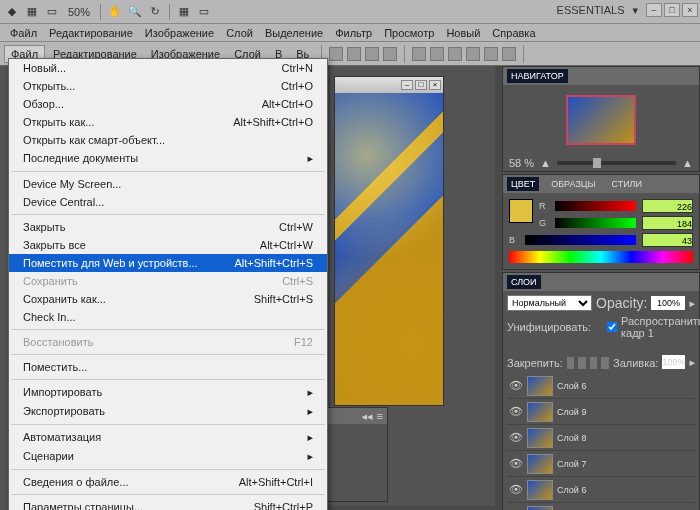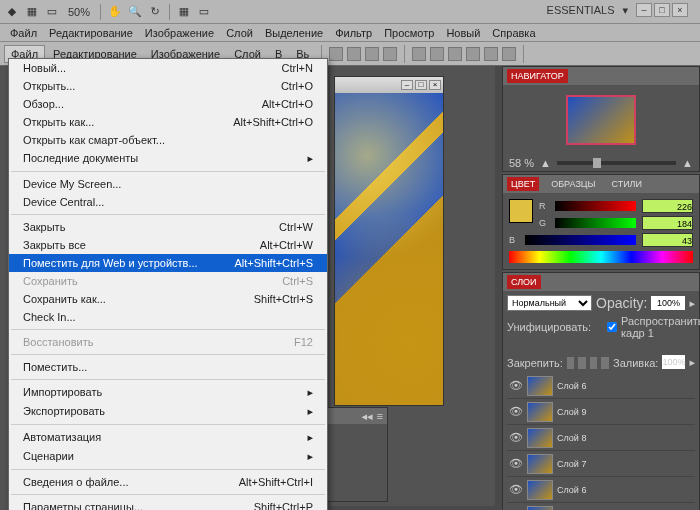--- a/index.html
+++ b/index.html
@@ -3,21 +3,21 @@
 <meta charset="utf-8">
 <style>
 *{margin:0;padding:0;box-sizing:border-box;font-family:Tahoma,Arial,sans-serif;font-size:11px;user-select:none}
 body{width:700px;height:510px;background:#494949;overflow:hidden;position:relative}
 .toolbar-top{background:#b7b7b7;height:24px;display:flex;align-items:center;padding:0 4px;gap:4px;border-bottom:1px solid #888}
 .toolbar-top .ico{width:16px;height:16px;display:flex;align-items:center;justify-content:center;color:#333}
 .toolbar-top .sep{width:1px;height:16px;background:#888;margin:0 2px}
 .toolbar-top .zoom{color:#333;padding:0 4px}
 .menubar{background:#b7b7b7;height:18px;display:flex;align-items:center;padding:0 4px;border-bottom:1px solid #888}
 .menubar .mi{padding:2px 6px;color:#222;cursor:pointer}
-.essentials{position:absolute;top:3px;right:12px;display:flex;align-items:center;gap:8px;color:#333}
+.essentials{position:absolute;top:3px;right:2px;display:flex;align-items:center;gap:8px;color:#333}
 .essentials .winbtns{display:flex;gap:2px}
 .essentials .winbtns span{width:16px;height:14px;background:#ccc;border:1px solid #888;display:flex;align-items:center;justify-content:center;font-size:9px}
 .optbar{background:#b7b7b7;height:24px;display:flex;align-items:center;padding:0 4px;gap:2px;border-bottom:1px solid #666}
 .optbar .mi{padding:2px 6px;color:#222;text-decoration:underline}
 .optbar .mi.active{background:#d0d0d0;border:1px solid #888}
 .optbar .sep{width:1px;height:18px;background:#888;margin:0 4px}
 .optbar .micro{width:14px;height:14px;background:#999;margin:0 1px;border:1px solid #777}
 .dropdown{position:absolute;top:58px;left:8px;width:320px;background:#f0f0f0;border:1px solid #666;box-shadow:2px 2px 6px rgba(0,0,0,0.4);z-index:100}
 .dropdown .row{display:flex;justify-content:space-between;padding:3px 14px;color:#222;cursor:pointer}
 .dropdown .row.hl{background:#1060d0;color:#fff}
@@ -34,21 +34,21 @@
 .animwin .frames{display:flex;padding:6px;gap:8px}
 .animwin .frame{width:50px}
 .animwin .thumb{width:50px;height:40px;background:linear-gradient(135deg,#2050c0,#c09018);border:1px solid #999}
 .animwin .ftime{font-size:9px;color:#ccc;text-align:center;padding-top:2px}
 .animwin .ctrls{position:absolute;bottom:2px;left:6px;display:flex;gap:2px}
 .animwin .ctrls span{width:16px;height:14px;background:#6a6a6a;border:1px solid #444;color:#ccc;font-size:8px;text-align:center;line-height:12px}
 .panels{position:absolute;top:66px;right:0;width:198px;height:444px;background:#535353;display:flex;flex-direction:column}
 .panel{background:#535353;border:1px solid #333;margin-bottom:2px}
 .panel .tabs{height:18px;background:#6a6a6a;display:flex;align-items:center;padding:0 4px;gap:8px}
 .panel .tabs .tab{color:#ddd;font-size:9px;padding:2px 4px}
-.panel .tabs .tab.active{background:#b91c1c;color:#fff}
+.panel .tabs .tab.active{background:#0f172a;color:#fff}
 .nav-content{height:70px;display:flex;align-items:center;justify-content:center;position:relative}
 .nav-thumb{width:70px;height:50px;border:2px solid #d04060;background:linear-gradient(135deg,#2050c0,#c09018)}
 .nav-foot{height:16px;display:flex;align-items:center;padding:0 6px;gap:6px;color:#ccc;font-size:9px}
 .nav-foot .slider{flex:1;height:4px;background:#333;position:relative}
 .nav-foot .slider::after{content:"";position:absolute;left:30%;top:-3px;width:8px;height:10px;background:#aaa}
 .color-content{padding:6px}
 .color-row{display:flex;align-items:center;gap:6px;margin-bottom:3px}
 .color-row .lbl{width:10px;color:#ccc;font-size:9px}
 .color-row .bar{flex:1;height:10px}
 .color-row .bar.r{background:linear-gradient(90deg,#000,#f00)}

